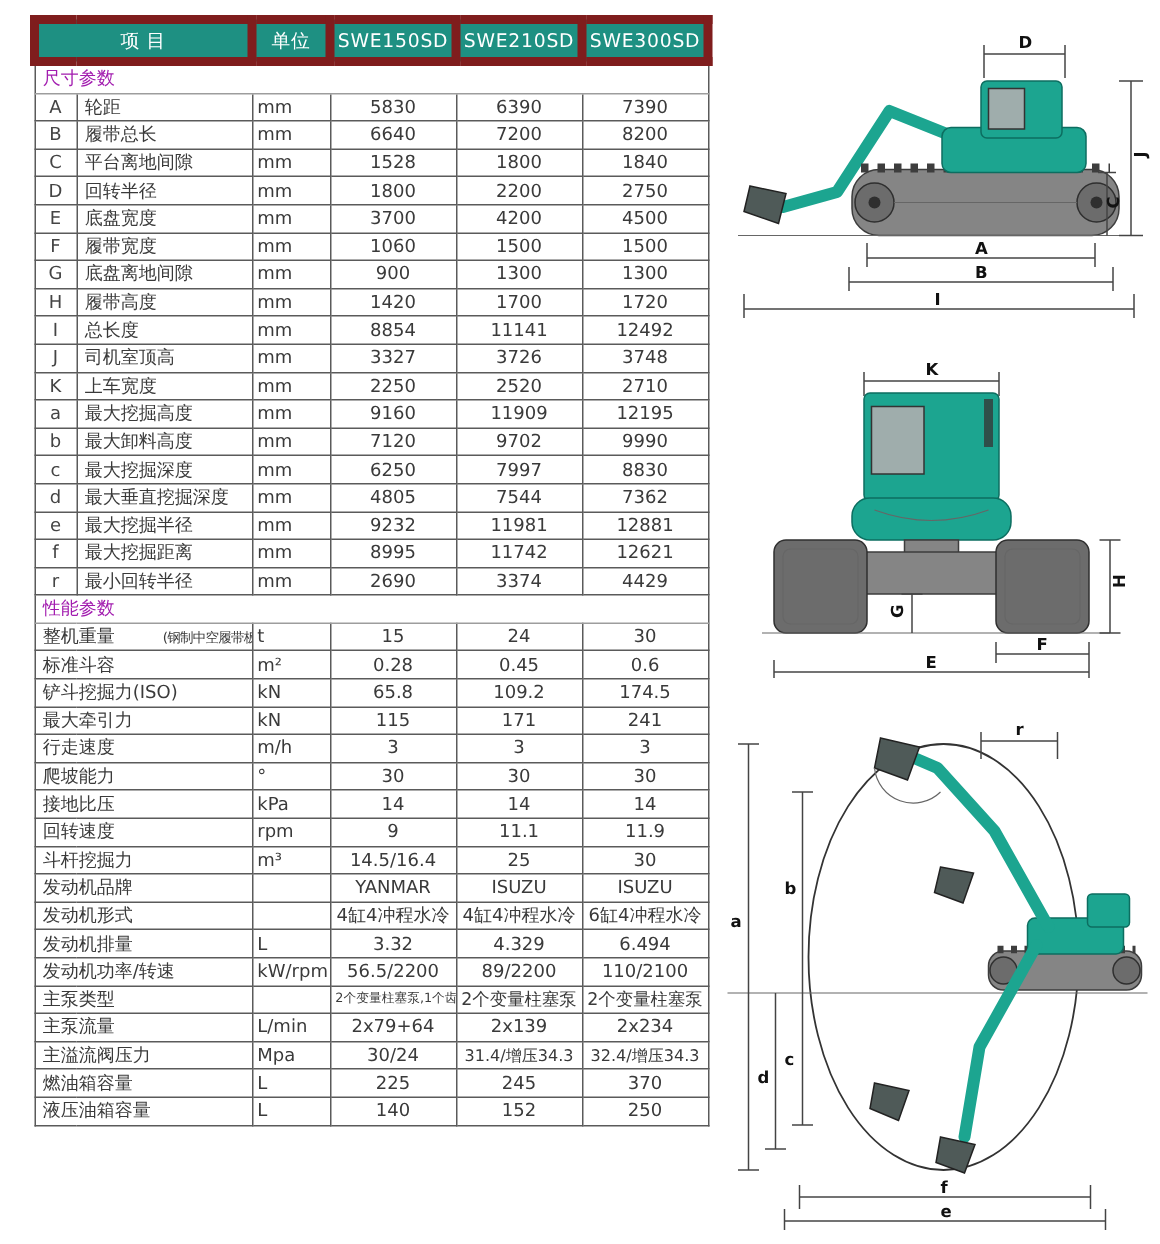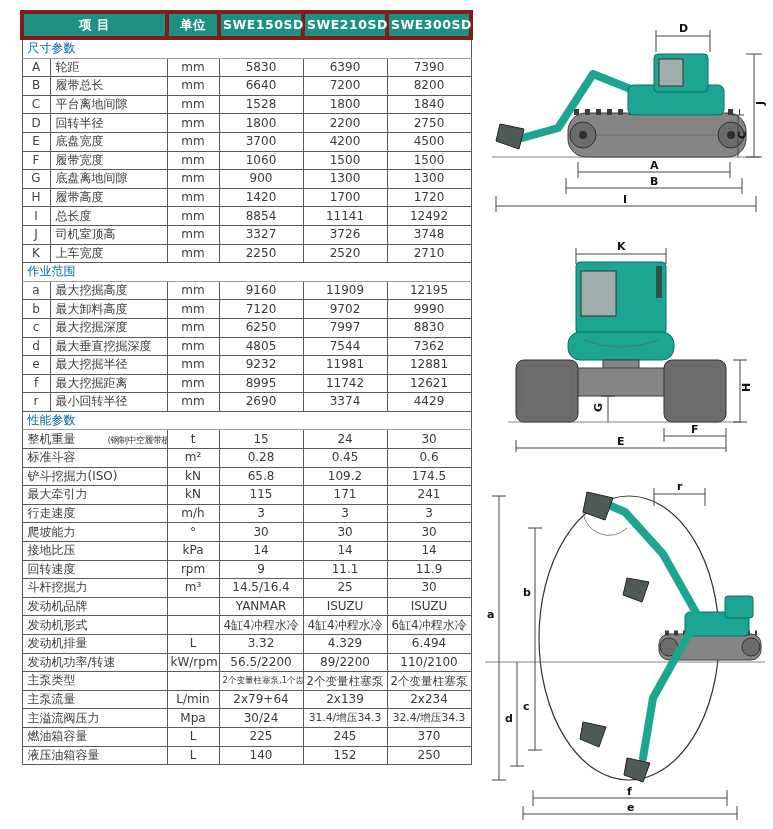--- a/index.html
+++ b/index.html
@@ -12,36 +12,36 @@
   .spec-table{
     position:absolute;left:20px;top:10px;width:448px;
     border-collapse:collapse;table-layout:fixed;
     font-size:12px;line-height:1.1;
   }
   .spec-table col.c-code{width:28px}
   .spec-table col.c-label{width:117px}
   .spec-table col.c-unit{width:52px}
   .spec-table col.c-val{width:84px}
   .spec-table th{
-    background:#1e9082;color:#ffffff;font-weight:bold;font-size:12.5px;
-    height:22px;border:4px solid #7f1d1d;text-align:center;padding:0 2px;
+    background:#1e9082;color:#ffffff;font-weight:normal;font-size:12.5px;
+    height:22px;border:6px solid #7f1d1d;text-align:center;padding:0 2px;
     letter-spacing:.5px;
   }
   .spec-table td{
     border:1px solid #5a5a5a;height:17.6px;padding:0 3px;
     white-space:nowrap;overflow:hidden;vertical-align:middle;
   }
   .spec-table tr.sec td{
     border-left:1px solid #5a5a5a;border-right:1px solid #5a5a5a;
     border-top:1px solid #9d9d9d;border-bottom:1px solid #9d9d9d;
-    text-align:left;padding-left:5px;color:#0369a1;
+    text-align:left;padding-left:5px;color:#a21caf;
   }
   .spec-table td.code{text-align:center;color:#444;}
   .spec-table td.label{text-align:left;padding-left:5px;}
-  .spec-table td.unit{text-align:center;}
+  .spec-table td.unit{text-align:left;}
   .spec-table td.val{text-align:center;}
   .spec-table .note{font-size:9px;letter-spacing:-0.5px;margin-left:32px;}
   
   .diagram{position:absolute;}
   #dg-side{left:478px;top:12px;}
   #dg-rear{left:488px;top:238px;}
   #dg-range{left:477px;top:466px;}
   .dim{stroke:#444444;stroke-width:1;fill:none;}
   .thin{stroke:#666666;stroke-width:0.8;fill:none;}
   .dimlabel{font-size:11px;font-weight:bold;fill:#111111;font-family:"DejaVu Sans",sans-serif;}
@@ -158,23 +158,20 @@
         <td class="val">3748</td>
       </tr>
       <tr>
         <td class="code">K</td>
         <td class="label">上车宽度</td>
         <td class="unit">mm</td>
         <td class="val">2250</td>
         <td class="val">2520</td>
         <td class="val">2710</td>
       </tr>
-      <tr class="sec">
-        <td class="sec-title" colspan="6">作业范围</td>
-      </tr>
       <tr>
         <td class="code">a</td>
         <td class="label">最大挖掘高度</td>
         <td class="unit">mm</td>
         <td class="val">9160</td>
         <td class="val">11909</td>
         <td class="val">12195</td>
       </tr>
       <tr>
         <td class="code">b</td>

